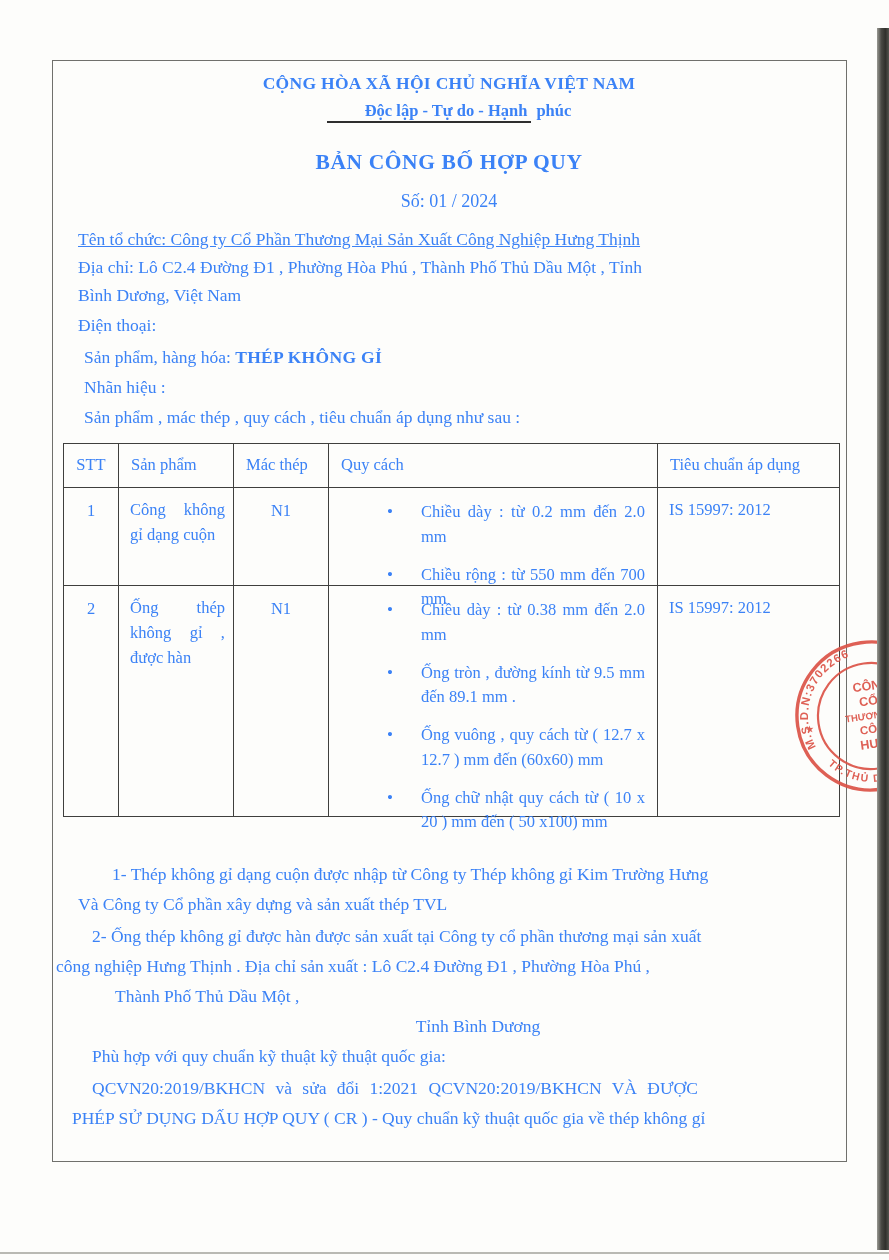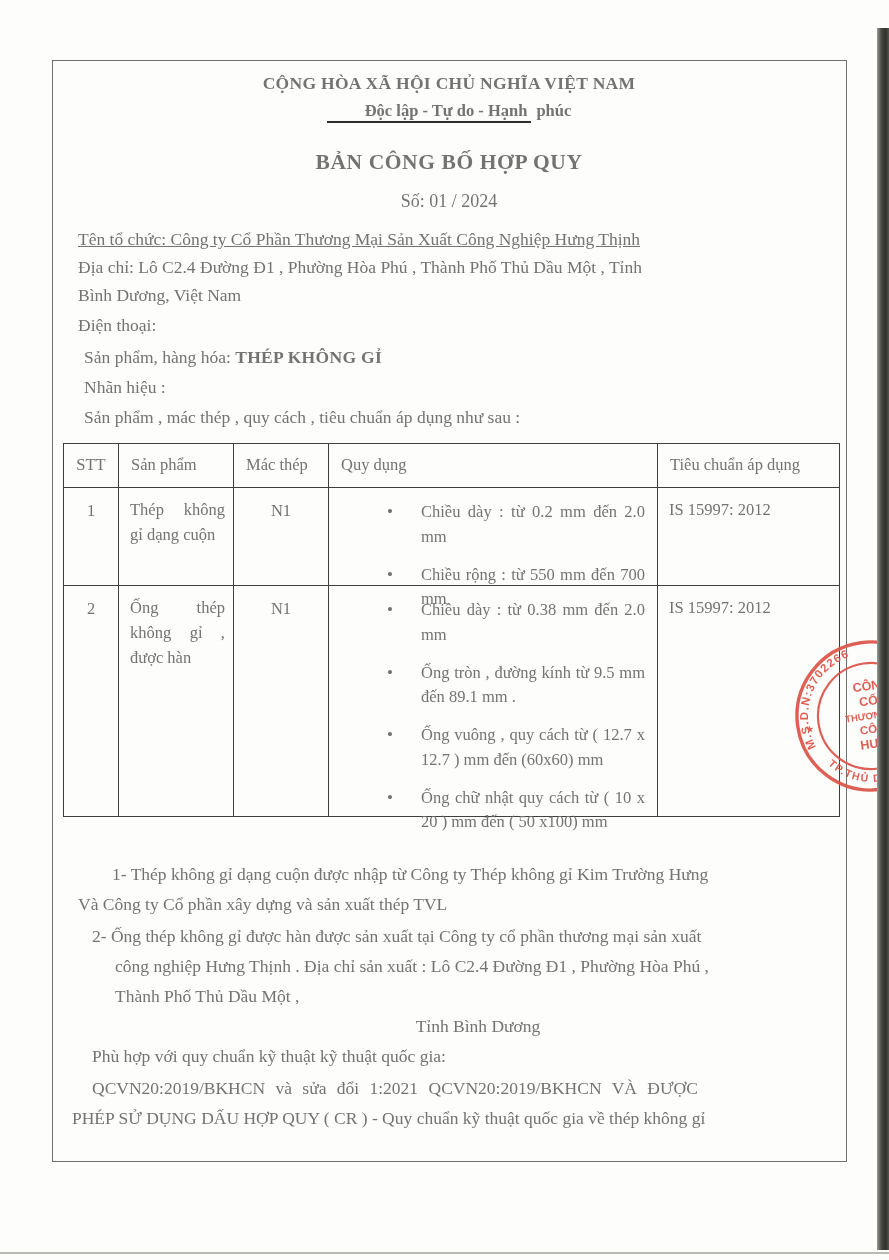--- a/index.html
+++ b/index.html
@@ -1,18 +1,18 @@
 <!DOCTYPE html>
 <html><head>
 <meta charset="utf-8">
 <style>
   html,body{margin:0;padding:0;background:#e9e9e6;}
   #canvas{
     position:relative;width:889px;height:1260px;overflow:hidden;
-    background:#fdfdfb;color:#737373;
+    background:#fdfdfb;color:#3b82f6;
     font-family:"Liberation Serif","DejaVu Serif",serif;
   }
   .abs{position:absolute;}
   
   #doc-frame{left:52px;top:60px;width:793px;height:1100px;border:1px solid #70706c;}
   
   .center-band{left:52px;width:794px;text-align:center;}
   #national-title{top:73px;font-size:17.5px;font-weight:bold;letter-spacing:.3px;}
   #national-motto{top:101px;font-size:16.5px;font-weight:bold;}
   #national-motto .ul{border-bottom:2px solid #2e2e2e;padding:0 4px 1px 38px;}
@@ -48,21 +48,21 @@
   .c-mt{text-align:center;padding-top:11px;}
   .c-tc{padding:10px 6px 0 11px;}
   .c-qc{padding:8px 0 0 0;}
   .qc-item{position:relative;padding:0 12px 0 92px;margin:4px 0 13px 0;text-align:justify;}
   .qc-item::before{content:"•";position:absolute;left:58px;top:-1px;font-size:17px;}
   
   .note{left:56px;width:766px;font-size:17.5px;line-height:30px;}
   #note1-l1{top:859px;margin-left:56px;width:730px;}
   #note1-l2{top:889px;margin-left:22px;}
   #note2-l1{top:921px;margin-left:36px;width:730px;text-align:justify;}
-  #note2-l2{top:951px;margin-left:59px;}
+  #note2-l2{top:951px;}
   #note2-l3{top:981px;margin-left:59px;}
   #province-line{top:1011px;margin-left:39px;text-align:center;}
   #conf-intro{top:1041px;margin-left:36px;}
   #conf-l1{top:1073px;margin-left:36px;width:730px;word-spacing:6px;}
   #conf-l2{top:1103px;margin-left:16px;}
   
   #stamp-wrap{left:791px;top:634px;width:98px;height:168px;overflow:hidden;z-index:5;opacity:.92;}
   #stamp-wrap svg{display:block;}
   .stamp-txt{font-family:"Liberation Sans","DejaVu Sans",sans-serif;font-weight:bold;}
   
@@ -92,25 +92,25 @@
     <span>Sản phẩm, hàng hóa: </span><b>THÉP KHÔNG GỈ</b>
   </div>
   <div id="brand-line" class="abs bodyline">Nhãn hiệu :</div>
   <div id="table-intro" class="abs bodyline">Sản phẩm , mác thép , quy cách , tiêu chuẩn áp dụng như sau :</div>
 
   <div id="products-table" class="abs">
 
     <div class="th ctr">STT</div>
     <div class="th">Sản phẩm</div>
     <div class="th">Mác thép</div>
-    <div class="th">Quy dụng</div>
+    <div class="th">Quy cách</div>
     <div class="th lastcol">Tiêu chuẩn áp dụng</div>
 
     <div class="c-stt">1</div>
-    <div class="c-sp">Thép không gỉ dạng cuộn</div>
+    <div class="c-sp">Công không gỉ dạng cuộn</div>
     <div class="c-mt">N1</div>
     <div class="c-qc">
       <div class="qc-item">Chiều dày : từ 0.2 mm đến 2.0 mm</div>
       <div class="qc-item">Chiều rộng : từ 550 mm đến 700 mm</div>
     </div>
     <div class="c-tc lastcol">IS 15997: 2012</div>
 
     <div class="c-stt lastrow">2</div>
     <div class="c-sp lastrow">Ống thép không gỉ , được hàn</div>
     <div class="c-mt lastrow">N1</div>

